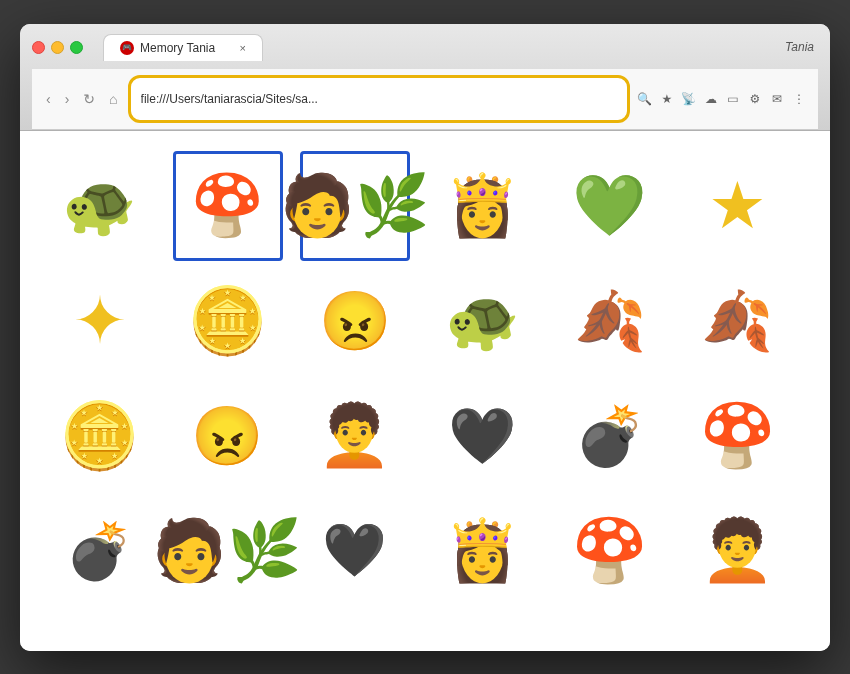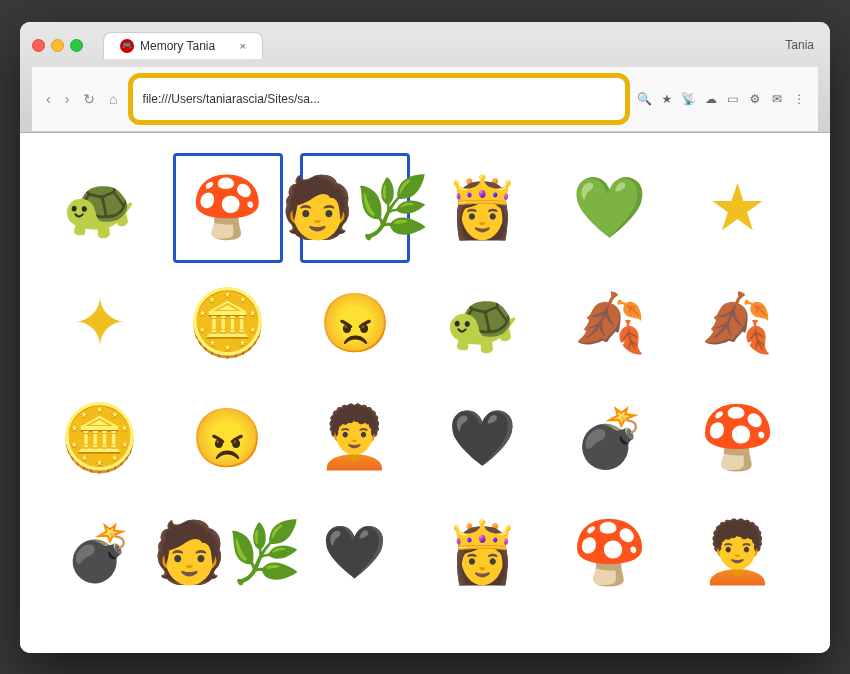--- a/index.html
+++ b/index.html
@@ -91,20 +91,21 @@
       color: #666;
       font-size: 11px;
       cursor: pointer;
     }
 
     .user-name {
       font-size: 12px;
       color: #555;
       margin-left: auto;
       margin-right: 4px;
+      font-style: italic;
     }
 
     
     .address-bar {
       background: #f8f8f8;
       padding: 6px 10px;
       display: flex;
       align-items: center;
       gap: 6px;
       border-bottom: 1px solid #ccc;
@@ -115,21 +116,21 @@
       font-size: 14px;
       cursor: pointer;
       padding: 2px 4px;
       border: none;
       background: none;
     }
 
     .address-input {
       flex: 1;
       background: white;
-      border: 5px solid #eab308;
+      border: 3px solid #eab308;
       border-radius: 12px;
       padding: 14px 10px;
       font-size: 12px;
       color: #333;
       outline: none;
     }
 
     .toolbar-icons {
       display: flex;
       gap: 4px;

